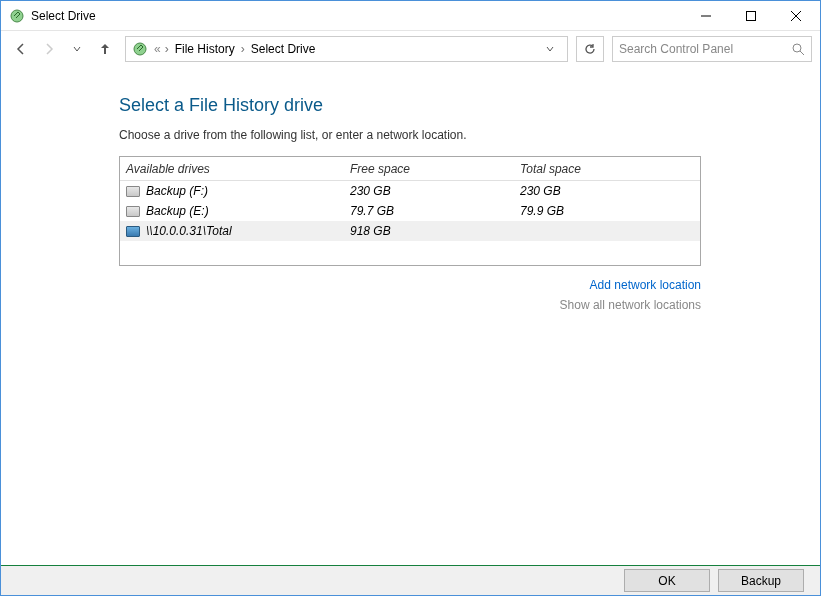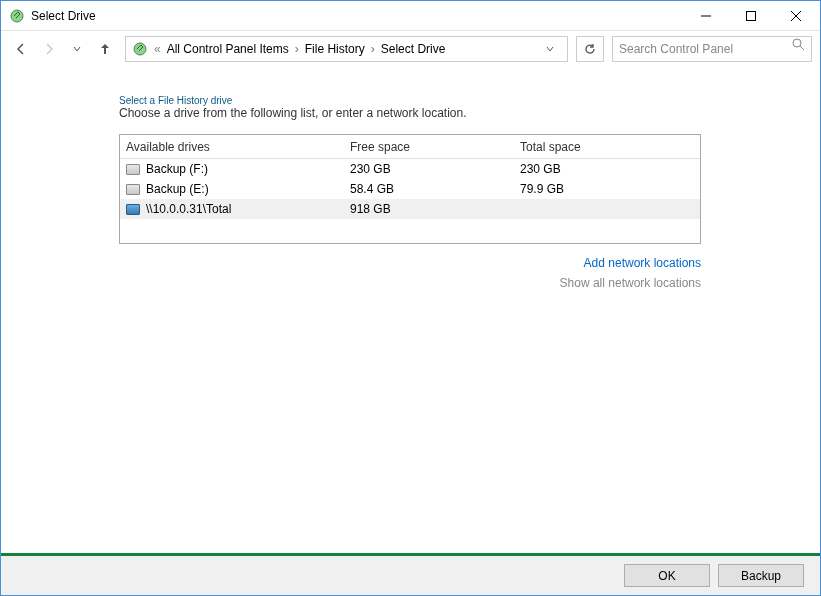--- a/index.html
+++ b/index.html
@@ -14,46 +14,46 @@
 .nav-btn { width: 24px; height: 24px; display: flex; align-items: center; justify-content: center; color: #555; }
 .nav-btn.disabled { color: #ccc; }
 .addr-box { flex: 1; border: 1px solid #ccc; height: 26px; display: flex; align-items: center; padding: 0 2px; margin: 0 4px; }
 .addr-box .icon { width: 16px; height: 16px; margin: 0 4px; }
 .addr-box .sep { color: #888; margin: 0 2px; }
 .addr-box .crumb { padding: 2px 4px; color: #000; white-space: nowrap; }
 .addr-box .chev { color: #777; margin: 0 2px; }
 .addr-box .spacer { flex: 1; }
 .addr-box .drop { width: 20px; text-align: center; color: #555; }
 .refresh-box { width: 28px; height: 26px; border: 1px solid #ccc; display: flex; align-items: center; justify-content: center; }
-.search-box { width: 200px; height: 26px; border: 1px solid #ccc; display: flex; padding: 0 6px; margin-left: 4px; }
+.search-box { width: 200px; height: 26px; border: 1px solid #ccc; display: flex; align-items: center; padding: 0 6px; margin-left: 4px; }
 .search-box input { border: none; outline: none; flex: 1; color: #555; }
 .search-box input::placeholder { color: #888; }
 
 .content { flex: 1; padding: 28px 0 0 118px; }
-.heading { color: #0a5a8a; font-size: 10px; margin-bottom: 0; }
+.heading { color: #0a5a8a; font-size: 18px; margin-bottom: 12px; }
 .subhead { color: #333; margin-bottom: 14px; }
 
-.drive-table { width: 582px; border: 1px solid #a8a8a8; }
+.drive-table { width: 582px; border: 1px solid #a8a8a8; font-style: italic; }
 .drive-table .row { display: flex; height: 20px; align-items: center; }
 .drive-table .hdr { border-bottom: 1px solid #e0e0e0; height: 24px; }
 .drive-table .hdr .cell { color: #333; }
 .drive-table .cell { display: flex; align-items: center; }
 .drive-table .c1 { width: 230px; padding-left: 6px; }
 .drive-table .c2 { width: 170px; }
 .drive-table .c3 { flex: 1; }
 .drive-table .row.sel { background: #f0f0f0; }
 .drive-icon { width: 14px; height: 11px; margin-right: 6px; background: linear-gradient(#e8e8e8,#c8c8c8); border: 1px solid #888; border-radius: 1px; display: inline-block; }
 .net-icon { width: 14px; height: 11px; margin-right: 6px; background: linear-gradient(#6ab0e0,#3a7ab0); border: 1px solid #2a5a80; border-radius: 1px; display: inline-block; }
 .drive-table .pad-bottom { height: 24px; }
 
 .links { width: 582px; text-align: right; margin-top: 12px; }
 .links .link { color: #0066cc; margin-bottom: 6px; cursor: pointer; }
 .links .link.muted { color: #888; text-align: right; }
 
-.footer { height: 42px; background: #f0f0f0; border-top: 3px solid #15803d; display: flex; align-items: center; justify-content: flex-end; padding: 0 16px; gap: 8px; }
+.footer { height: 30px; background: #f0f0f0; border-top: 1px solid #15803d; display: flex; align-items: center; justify-content: flex-end; padding: 0 16px; gap: 8px; }
 .footer button { width: 86px; height: 23px; background: #e1e1e1; border: 1px solid #adadad; cursor: pointer; }
 
 svg { display: block; }
 </style>
 </head>
 <body>
 
 <div class="titlebar">
   <span class="icon">
     <svg width="16" height="16" viewBox="0 0 16 16">
@@ -103,21 +103,20 @@
   </div>
 
   <div class="addr-box">
     <span class="icon">
       <svg width="16" height="16" viewBox="0 0 16 16">
           <circle cx="8" cy="8" r="6" fill="#8fd18f" stroke="#4a8a4a"></circle>
           <path d="M5 8l4-4 2 2-4 4" stroke="#2a6a2a" fill="none"></path>
         </svg>
     </span>
     <span class="sep">«</span>
-    <span class="crumb">All Control Panel Items</span>
     <span class="chev">›</span>
     <span class="crumb">File History</span>
     <span class="chev">›</span>
     <span class="crumb">Select Drive</span>
     <span class="spacer"></span>
     <span class="drop">
       <svg width="10" height="10">
           <path d="M2 3l3 4 3-4" stroke="#555" fill="none"></path>
         </svg>
     </span>
@@ -158,36 +157,36 @@
             <span>Backup (F:)</span>
           </div>
           <div class="cell c2">230 GB</div>
           <div class="cell c3">230 GB</div>
         </div>
         <div class="row">
           <div class="cell c1">
             <span class="drive-icon"></span>
             <span>Backup (E:)</span>
           </div>
-          <div class="cell c2">58.4 GB</div>
+          <div class="cell c2">79.7 GB</div>
           <div class="cell c3">79.9 GB</div>
         </div>
         <div class="row sel">
           <div class="cell c1">
             <span class="net-icon"></span>
             <span>\\10.0.0.31\Total</span>
           </div>
           <div class="cell c2">918 GB</div>
         </div>
       </div>
     <div class="pad-bottom"></div>
   </div>
 
   <div class="links">
-    <div class="link">Add network locations</div>
+    <div class="link">Add network location</div>
     <div class="link muted">Show all network locations</div>
   </div>
 </div>
 
 <div class="footer">
   <button>OK</button>
   <button>Backup</button>
 </div>
 
 </body></html>

